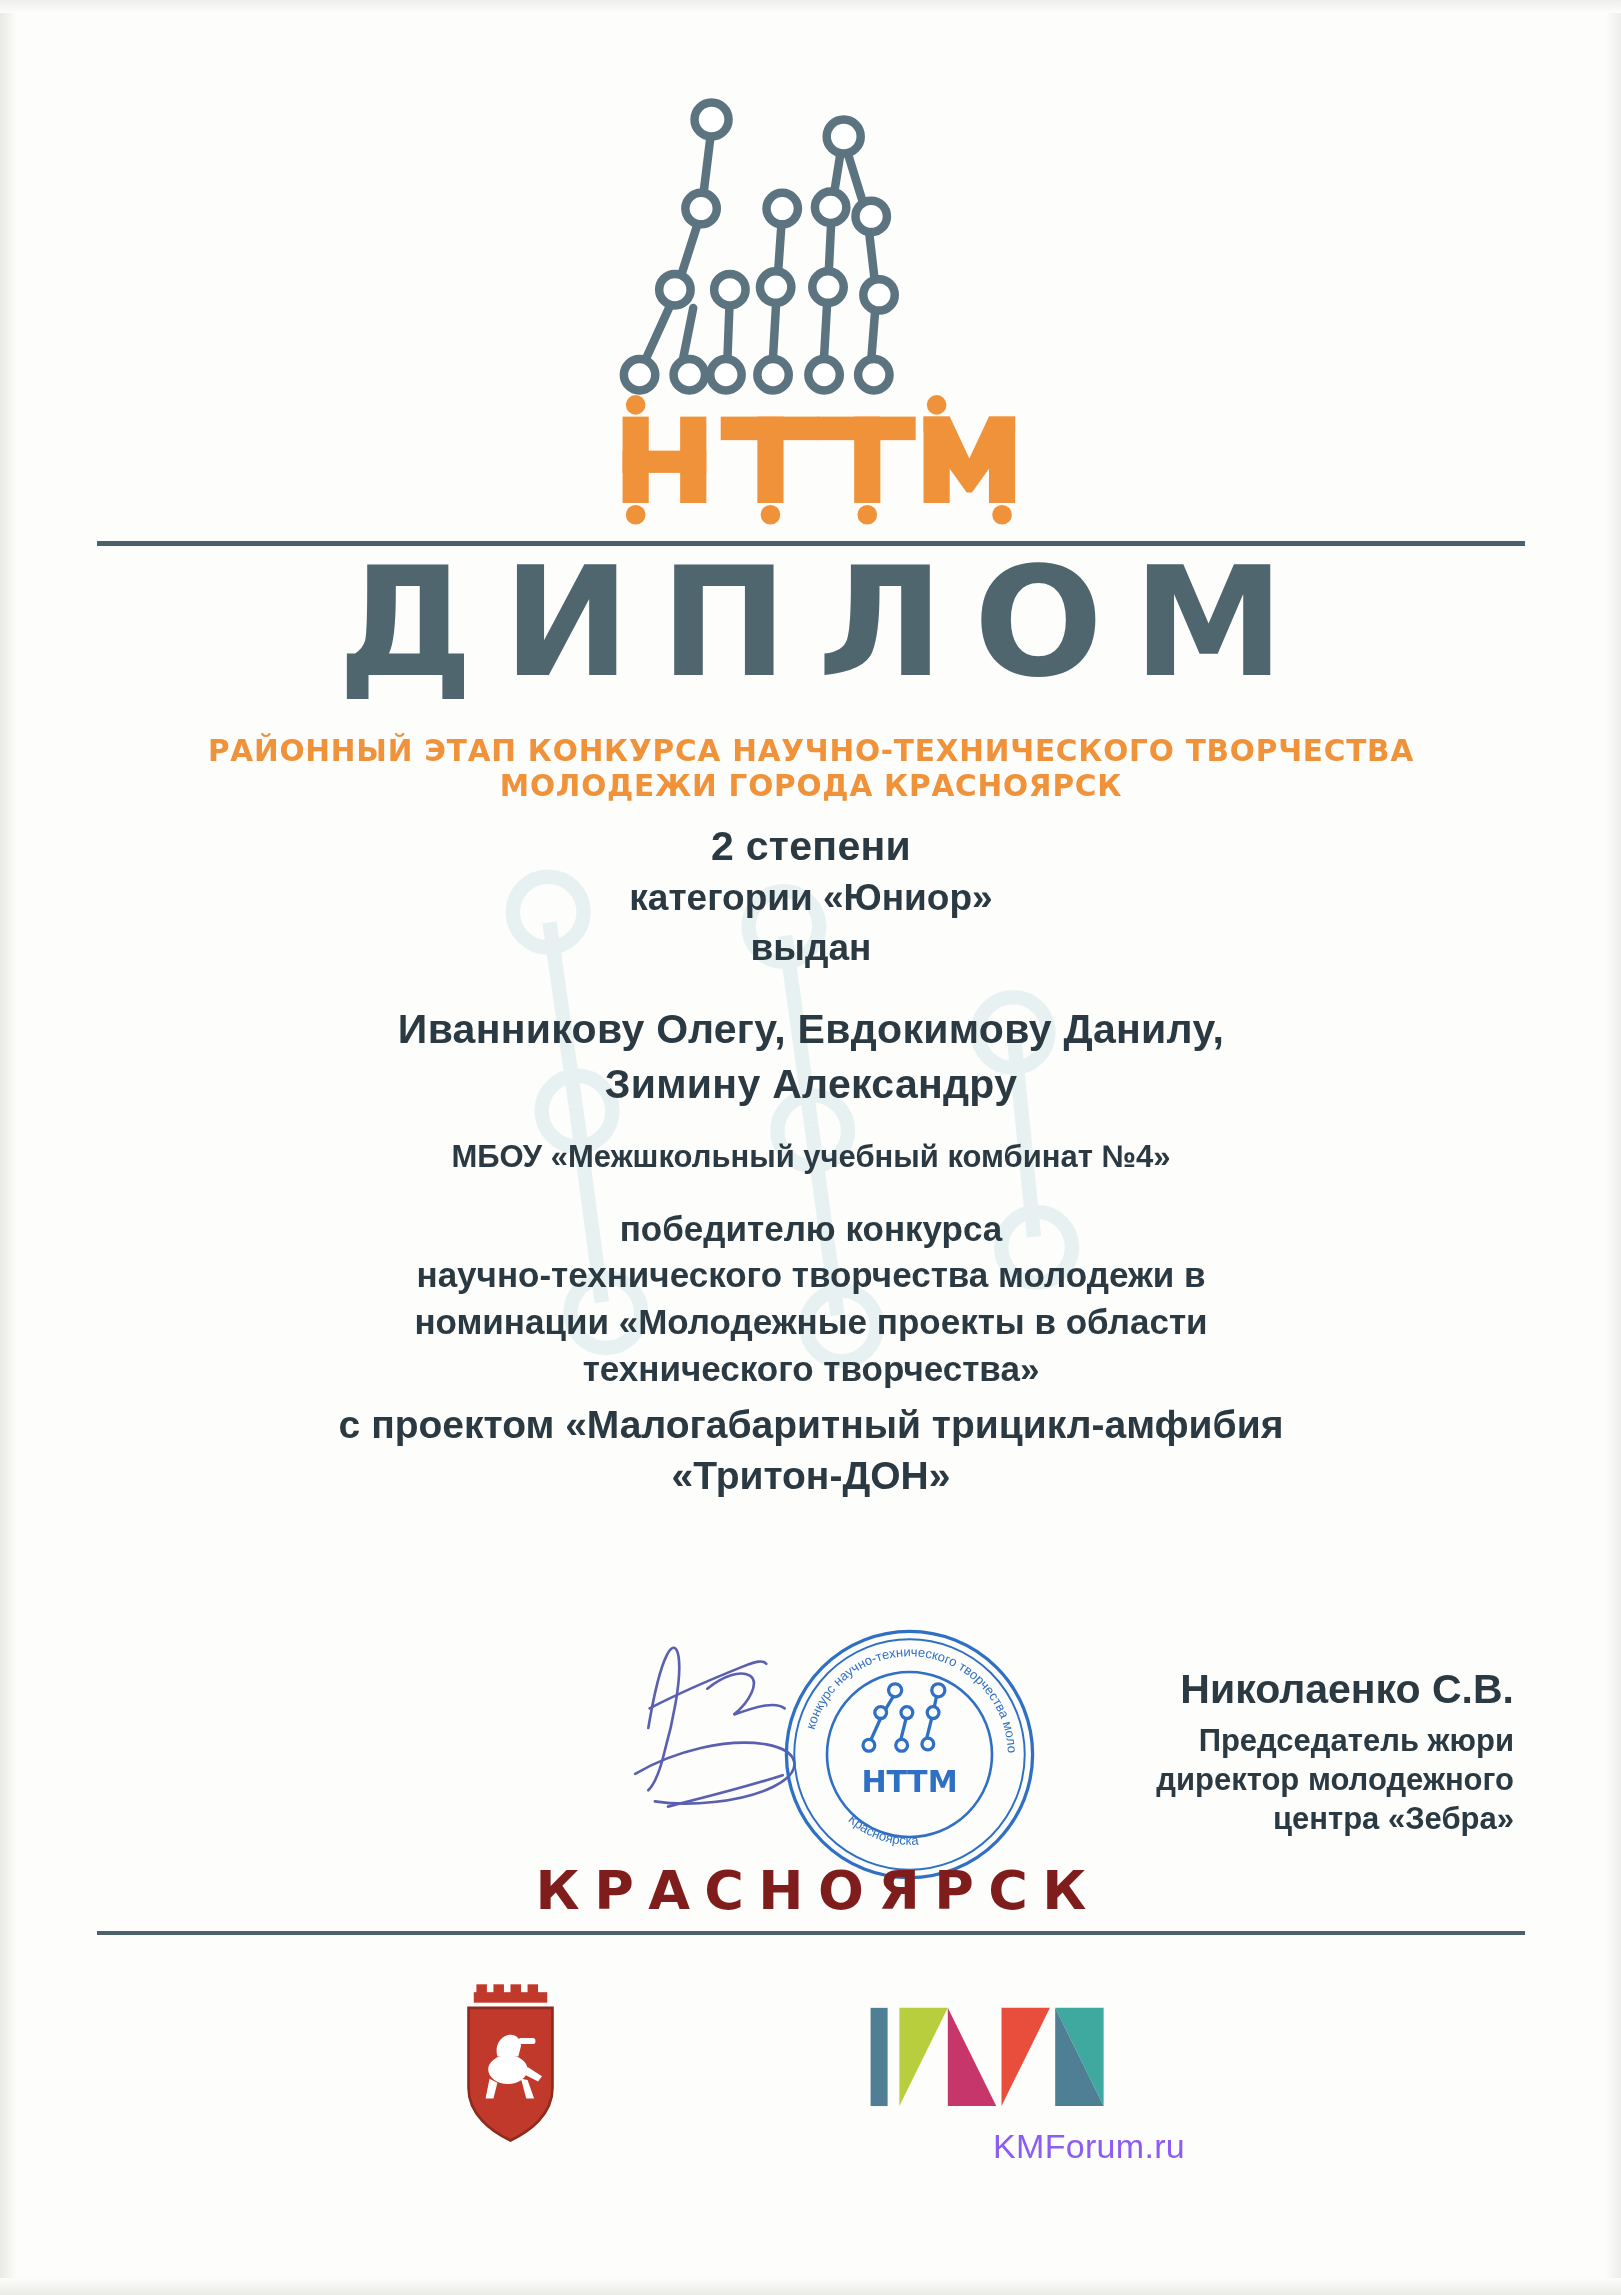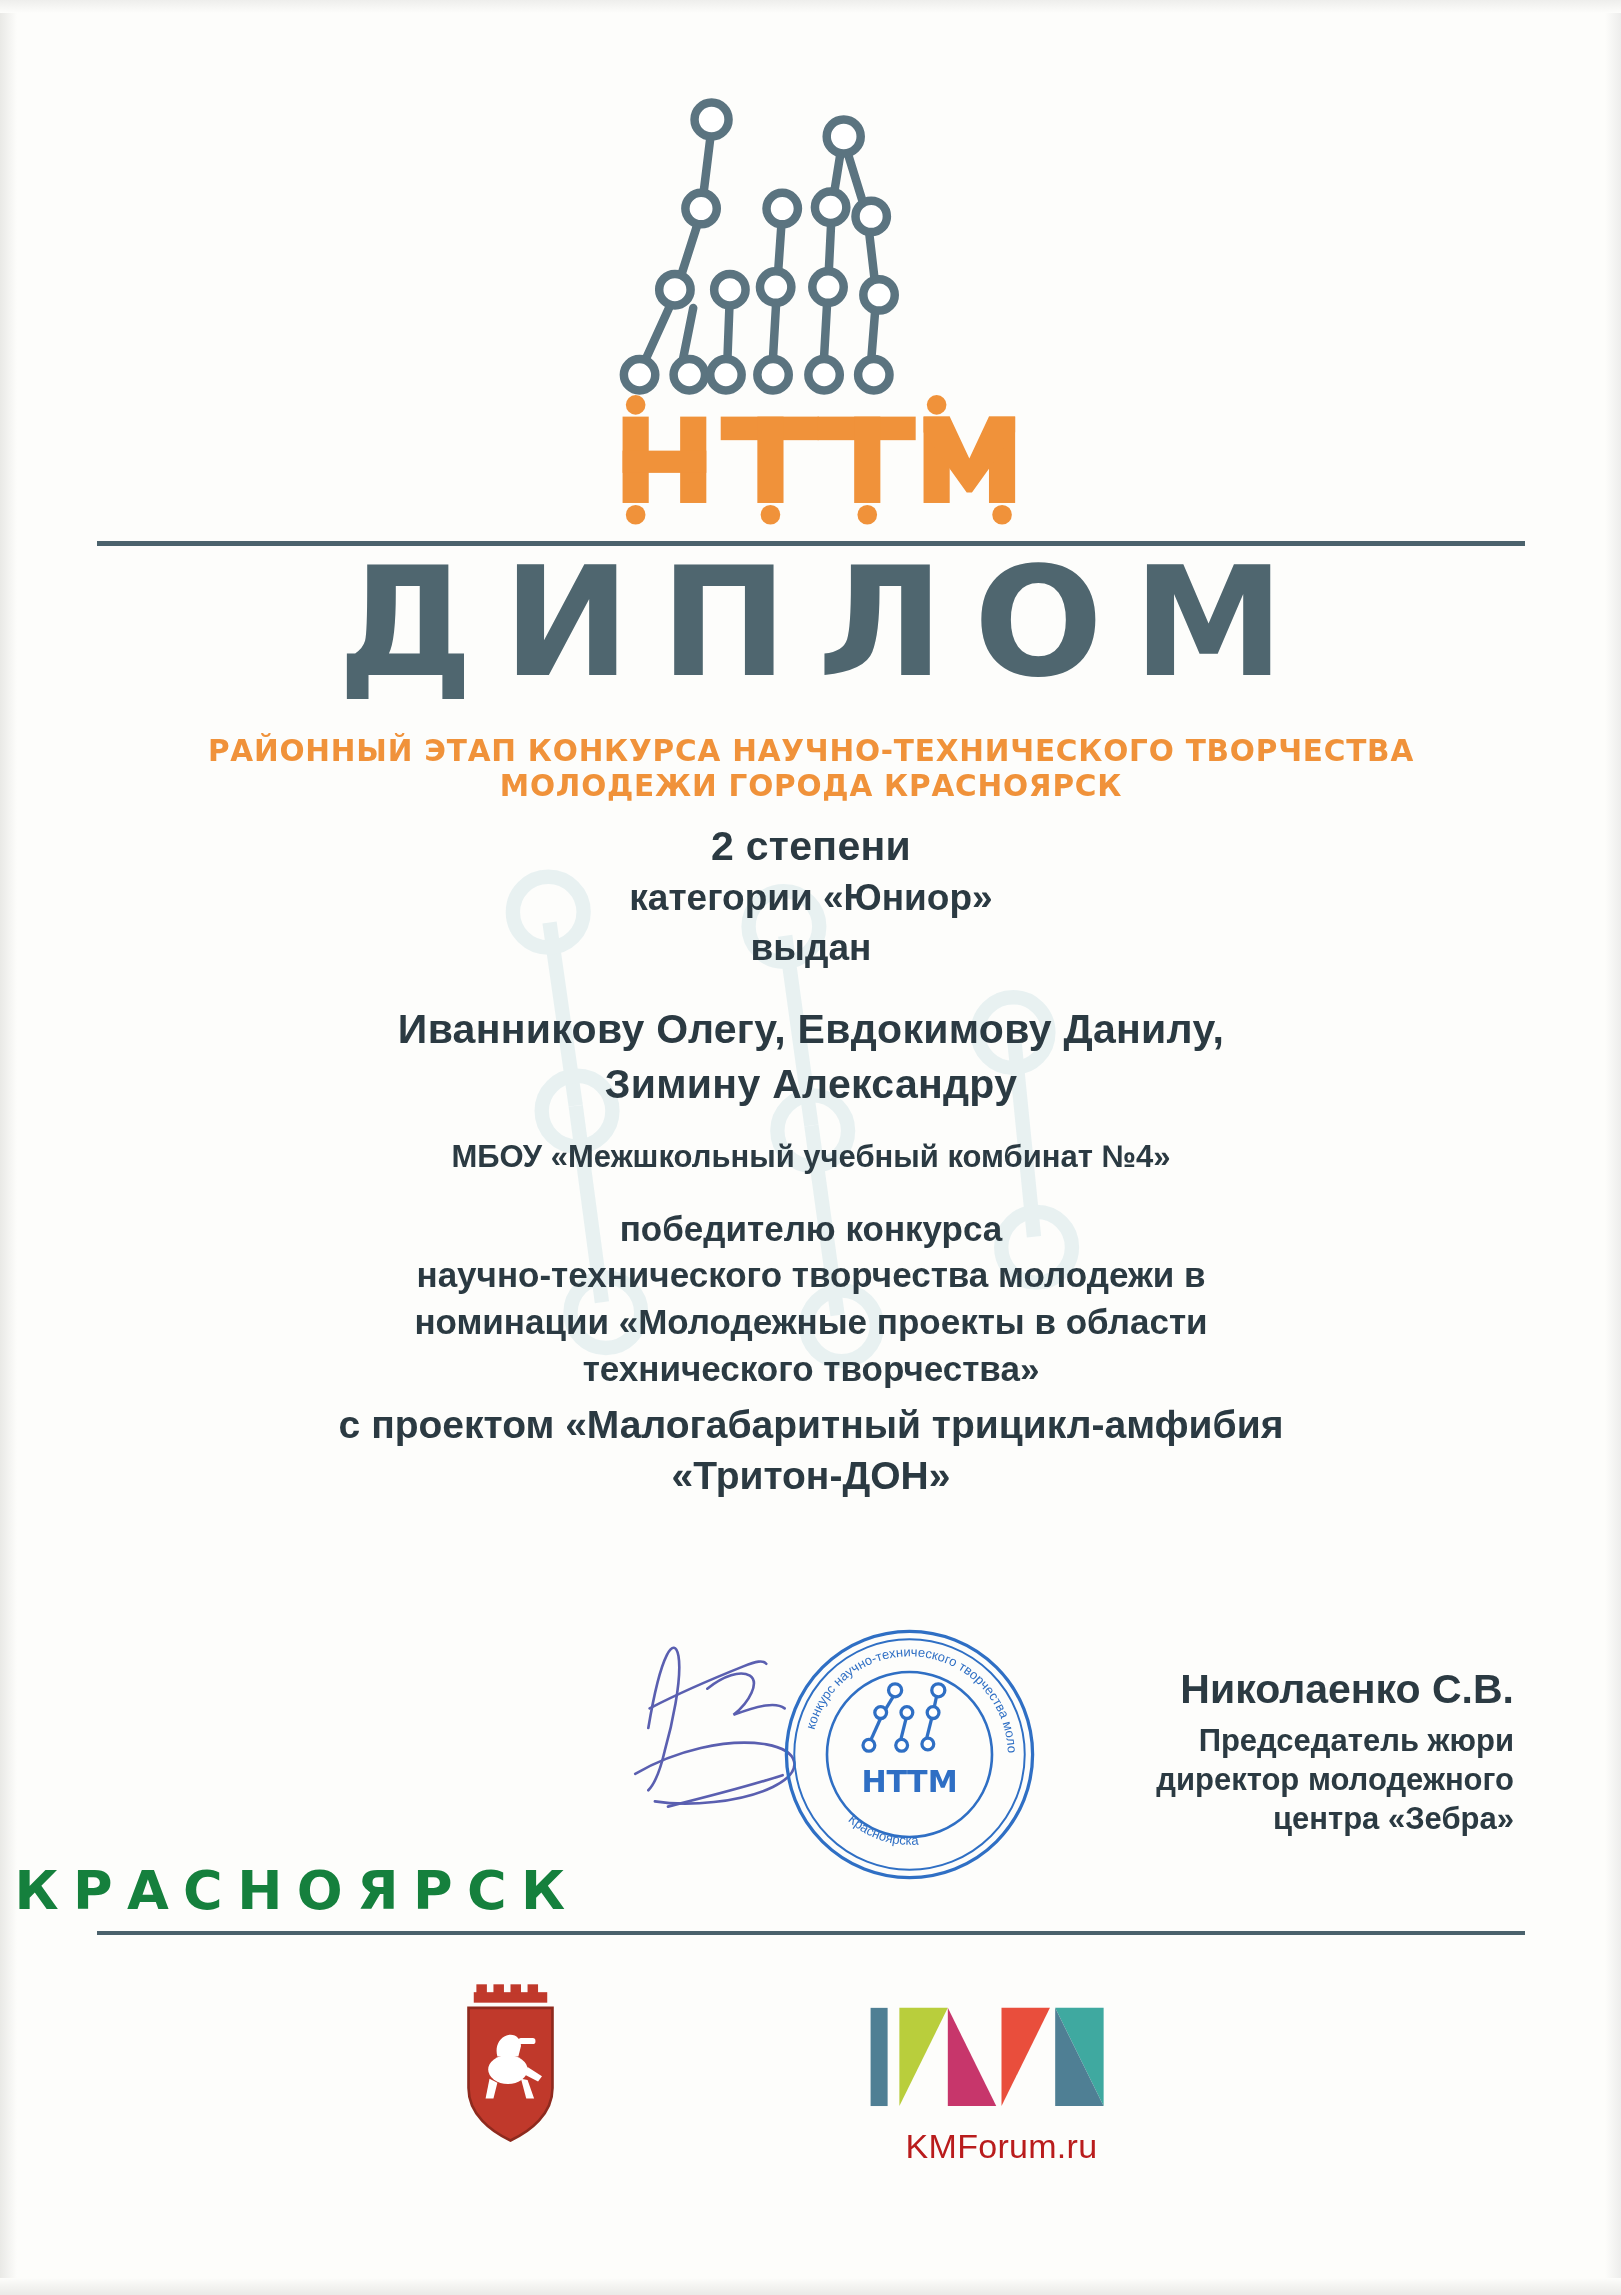--- a/index.html
+++ b/index.html
@@ -189,26 +189,27 @@
     margin-top: 7.9px;
     font-size: 31px;
     font-weight: 700;
     line-height: 1.26;
   }
 
   .city {
     position: absolute;
     left: 0; right: 0;
     top: 1859px;
+    text-align: center;
     font-family: "DejaVu Sans", sans-serif;
     font-weight: 700;
     font-size: 54px;
     letter-spacing: 14.4px;
     text-indent: 14.4px;
-    color: #15803d;
+    color: #7f1d1d;
   }
 
   
   .coat {
     position: absolute;
     left: 458px;
     top: 1983px;
     width: 105px;
     height: 164px;
   }
@@ -217,23 +218,23 @@
     left: 864px;
     top: 2000px;
     width: 275px;
     height: 144px;
   }
   .kmforum-label {
     position: absolute;
     left: 818px;
     top: 2127px;
     width: 367px;
-    text-align: center;
+    text-align: right;
     font-size: 34px;
-    color: #b91c1c;
+    color: #8b5cf6;
     font-weight: 400;
     letter-spacing: 0.3px;
   }
 </style>
 </head>
 <body>
 
 <div class="page">
 
   <div class="paper-edge-left"></div>

